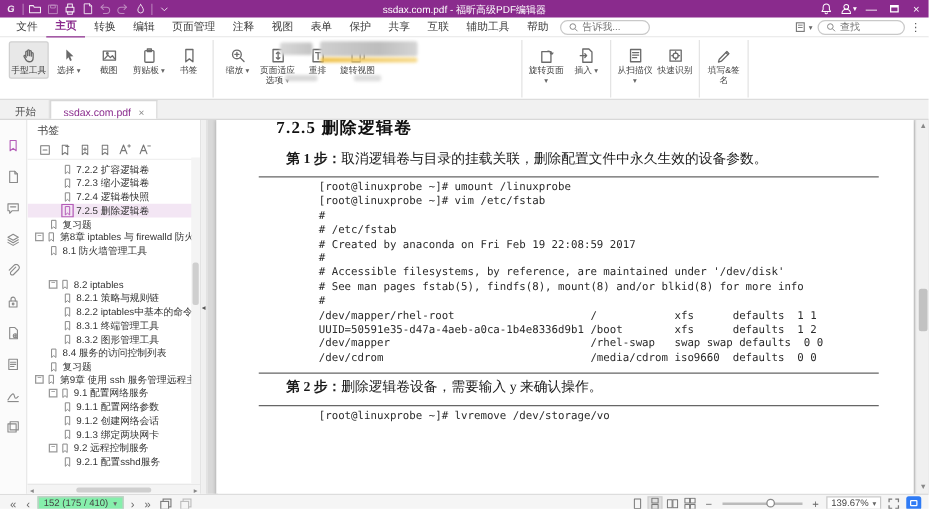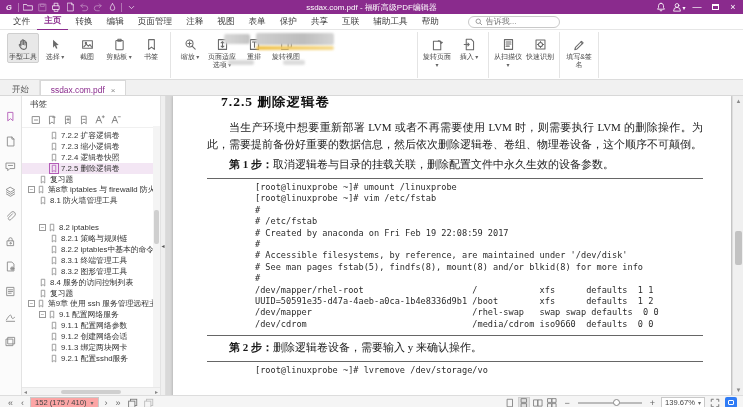--- a/index.html
+++ b/index.html
@@ -13,21 +13,21 @@
   .tb-left .qicon.dim { opacity:.45; }
   .tb-sep { width:1px; height:9px; background:rgba(255,255,255,.35); }
   .tb-title { position:absolute; left:0; right:0; text-align:center; font-size:8px; color:#fff; pointer-events:none; }
   .tb-right { margin-left:auto; display:flex; align-items:center; gap:2px; }
   .tb-btn { width:16px; height:13px; display:inline-flex; align-items:center; justify-content:center; font-size:9px; color:#fff; }
 
   
   .menubar { height:16px; background:#fff; border-bottom:1px solid #e6e6e6; display:flex; align-items:center; padding:0 6px; }
   .menu-item { font-size:8.6px; color:#3a3a3a; padding:2px 7px; cursor:default; white-space:nowrap; }
   .menu-item.active { color:#8a2b8d; border-bottom:2px solid #8a2b8d; font-weight:bold; }
-  .tellme { display:flex; align-items:center; gap:3px; border:1px solid #c9c9c9; border-radius:9px; height:12px; padding:0 6px; margin-left:22px; width:92px; }
+  .tellme { display:flex; align-items:center; gap:3px; border:1px solid #c9c9c9; border-radius:9px; height:12px; padding:0 6px; margin-left:2px; width:72px; }
   .tellme input, .findbox input { border:none; outline:none; font-size:8px; color:#999; width:100%; background:transparent; }
   .mb-right { margin-left:auto; display:flex; align-items:center; gap:4px; }
   .findbox { display:flex; align-items:center; gap:3px; border:1px solid #c9c9c9; border-radius:9px; height:12px; padding:0 6px; width:70px; }
   .mini-ico { color:#777; font-size:8px; display:inline-flex; align-items:center; }
 
   
   .ribbon { height:50px; background:#fff; border-bottom:1px solid #dcdcdc; display:flex; align-items:stretch; padding:2px 4px 1px 4px; position:relative; }
   .rgroup { display:flex; align-items:flex-start; border-right:1px solid #e4e4e4; padding:1px 3px; }
   .rbtn { display:flex; flex-direction:column; align-items:center; width:32px; padding:2px 1px 1px; border-radius:2px; border:1px solid transparent; }
   .rbtn.selected { background:#e8e8e8; border-color:#cfcfcf; }
@@ -74,21 +74,21 @@
   .doc-step b { font-weight:bold; }
   .doc-rule { border:none; border-top:1px solid #666; margin:5px 0 0 0; }
   .doc-code { font-family:"DejaVu Sans Mono", monospace; font-size:8.6px; line-height:11.4px; color:#2b2b2b; white-space:pre; margin:3px 0 2px 48px; }
   .doc-vscroll { position:absolute; right:0; top:0; bottom:0; width:11px; background:#f0f0f0; border-left:1px solid #ddd; }
   .doc-varrow { position:absolute; left:0; width:11px; height:10px; color:#888; font-size:6px; text-align:center; line-height:10px; }
   .doc-vthumb { position:absolute; top:45%; left:2px; width:7px; height:34px; background:#c2c2c2; border-radius:2px; }
 
   
   .statusbar { height:14px; background:#f5f5f5; border-top:1px solid #ddd; display:flex; align-items:center; padding:0 6px; gap:4px; }
   .sb-arrow { color:#666; font-size:9px; line-height:12px; padding:0 2px; }
-  .page-combo { display:flex; align-items:center; gap:4px; background:#fca5a5; border:1px solid #c9c9c9; height:11px; padding:0 4px; font-size:7.6px; color:#444; }
+  .page-combo { display:flex; align-items:center; gap:4px; background:#86efac; border:1px solid #c9c9c9; height:11px; padding:0 4px; font-size:7.6px; color:#444; }
   .sb-ico { width:12px; height:11px; display:inline-flex; align-items:center; justify-content:center; color:#777; }
   .sb-ico.selected { background:#e0e0e0; border:1px solid #cfcfcf; }
   .sb-right { margin-left:auto; display:flex; align-items:center; gap:4px; }
   .slider { width:64px; height:2px; background:#bbb; position:relative; margin:0 2px; }
   .slider .knob { position:absolute; top:-3px; left:55%; width:7px; height:7px; border:1px solid #888; border-radius:50%; background:#fff; }
   .zoom-box { background:#fff; border:1px solid #c9c9c9; height:11px; display:flex; align-items:center; padding:0 3px; font-size:7.6px; color:#444; gap:3px; }
   .assist { width:12px; height:11px; background:#2f7bf5; border-radius:2px; display:flex; align-items:center; justify-content:center; }
   .assist .dot { width:6px; height:5px; border:1px solid #fff; border-radius:1px; }
 </style>
 </head>
@@ -190,20 +190,40 @@
     </span>
   <span class="tellme">
     <span class="mini-ico">
       <svg width="8" height="8" viewBox="0 0 16 16">
           <circle cx="6.5" cy="6.5" r="4.5" fill="none" stroke="#888" stroke-width="1.6"></circle>
           <line x1="10" y1="10" x2="14" y2="14" stroke="#888" stroke-width="1.6"></line>
         </svg>
     </span>
     <input placeholder="告诉我..." style="">
   </span>
+  <span class="mb-right">
+    <span class="mini-ico">
+      <svg width="11" height="10" viewBox="0 0 16 16">
+          <rect x="1" y="2" width="10" height="11" fill="none" stroke="#777" stroke-width="1.4"></rect>
+          <line x1="3" y1="5" x2="9" y2="5" stroke="#777" stroke-width="1.2"></line>
+          <line x1="3" y1="8" x2="9" y2="8" stroke="#777" stroke-width="1.2"></line>
+        </svg>
+      <span style="font-size:6px;color:#666;">▾</span>
+    </span>
+    <span class="findbox">
+      <span class="mini-ico">
+        <svg width="8" height="8" viewBox="0 0 16 16">
+            <circle cx="6.5" cy="6.5" r="4.5" fill="none" stroke="#888" stroke-width="1.6"></circle>
+            <line x1="10" y1="10" x2="14" y2="14" stroke="#888" stroke-width="1.6"></line>
+          </svg>
+      </span>
+      <input placeholder="查找" style="">
+    </span>
+    <span class="mini-ico" style="font-size:9px;color:#555;">⋮</span>
+  </span>
 </div>
 
 <div class="ribbon">
   <div class="blur-patch" style="left:224px;top:4px;width:26px;height:10px;background:linear-gradient(90deg,#d8d8d8,#c4c4c4);"></div>
   <div class="blur-patch" style="left:256px;top:3px;width:78px;height:12px;background:linear-gradient(90deg,#cfcfcf,#bdbdbd 60%,#d5d5d5);"></div>
   <div class="blur-patch" style="left:256px;top:16px;width:78px;height:4px;background:linear-gradient(90deg,#f0c24b,#f6da8e);"></div>
   <div class="blur-patch" style="left:228px;top:30px;width:26px;height:5px;background:#d9d9d9;"></div>
   <div class="blur-patch" style="left:283px;top:30px;width:22px;height:5px;background:#dddddd;"></div>
 <div class="rgroup">
       <div class="rbtn selected">
@@ -608,20 +628,29 @@
           <span>9.1.2 创建网络会话</span>
         </div>
         <div class="bm-row" style="padding-left: 28px;">
           <span class="bm-flag">
             <svg width="8" height="9" viewBox="0 0 16 16" fill="none" stroke="currentColor" stroke-width="1.6">
               <path d="M4.5 1.5h7V15l-3.5-3L4.5 15z"></path>
             </svg>
           </span>
           <span>9.1.3 绑定两块网卡</span>
         </div>
+        <div class="bm-row" style="padding-left: 17px;">
+          <span class="expander">−</span>
+          <span class="bm-flag">
+            <svg width="8" height="9" viewBox="0 0 16 16" fill="none" stroke="currentColor" stroke-width="1.6">
+              <path d="M4.5 1.5h7V15l-3.5-3L4.5 15z"></path>
+            </svg>
+          </span>
+          <span>9.2 远程控制服务</span>
+        </div>
         <div class="bm-row" style="padding-left: 28px;">
           <span class="bm-flag">
             <svg width="8" height="9" viewBox="0 0 16 16" fill="none" stroke="currentColor" stroke-width="1.6">
               <path d="M4.5 1.5h7V15l-3.5-3L4.5 15z"></path>
             </svg>
           </span>
           <span>9.2.1 配置sshd服务</span>
         </div>
       </div>
     <div class="bm-vscroll">
@@ -634,21 +663,20 @@
     </div>
   </div>
 
   <div class="splitter">
       <span>◂</span>
     </div>
 
   <div class="docarea">
     <div class="docpage">
       <div class="doc-heading">7.2.5  删除逻辑卷</div>
-      <div class="doc-para">当生产环境中想要重新部署 LVM 或者不再需要使用 LVM 时，则需要执行 LVM 的删除操作。为此，需要提前备份好重要的数据信息，然后依次删除逻辑卷、卷组、物理卷设备，这个顺序不可颠倒。</div>
       <div class="doc-step"><b>第 1 步：</b><span>取消逻辑卷与目录的挂载关联，删除配置文件中永久生效的设备参数。</span></div>
       <hr class="doc-rule">
       <pre class="doc-code" id="code1">[root@linuxprobe ~]# umount /linuxprobe
 [root@linuxprobe ~]# vim /etc/fstab
 #
 # /etc/fstab
 # Created by anaconda on Fri Feb 19 22:08:59 2017
 #
 # Accessible filesystems, by reference, are maintained under '/dev/disk'
 # See man pages fstab(5), findfs(8), mount(8) and/or blkid(8) for more info

